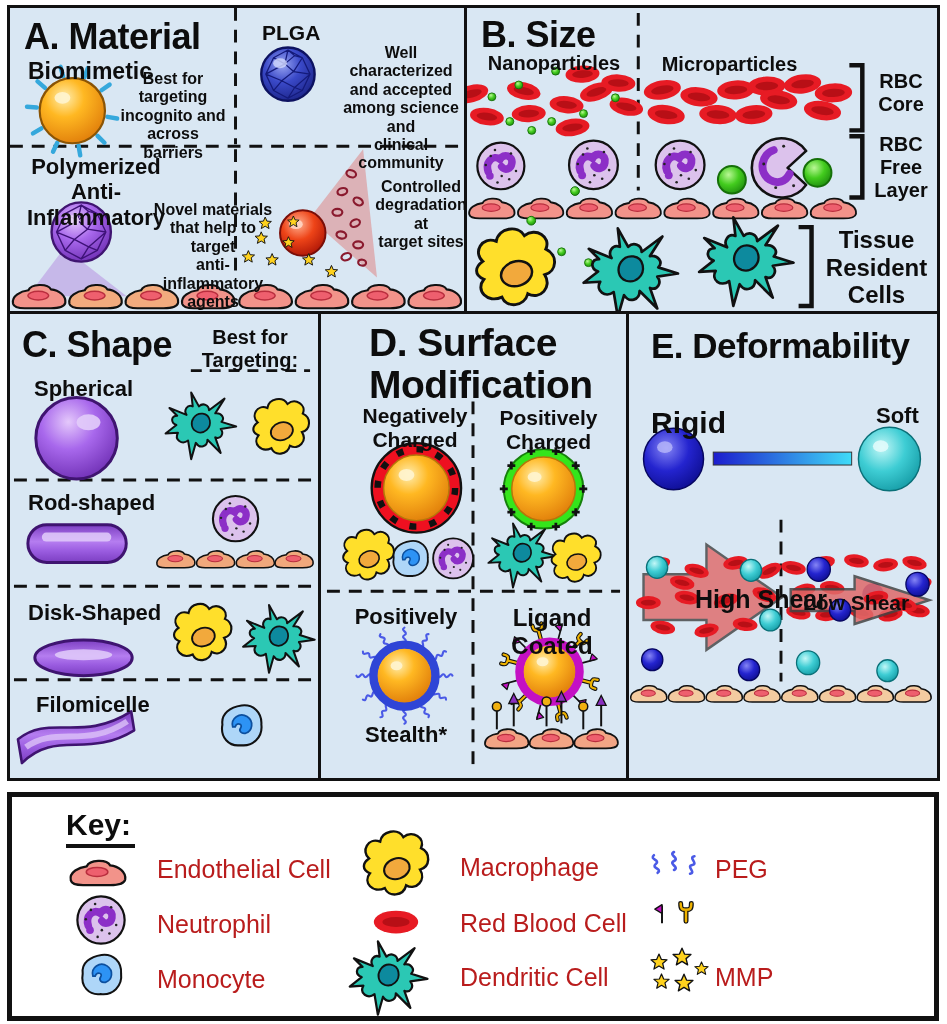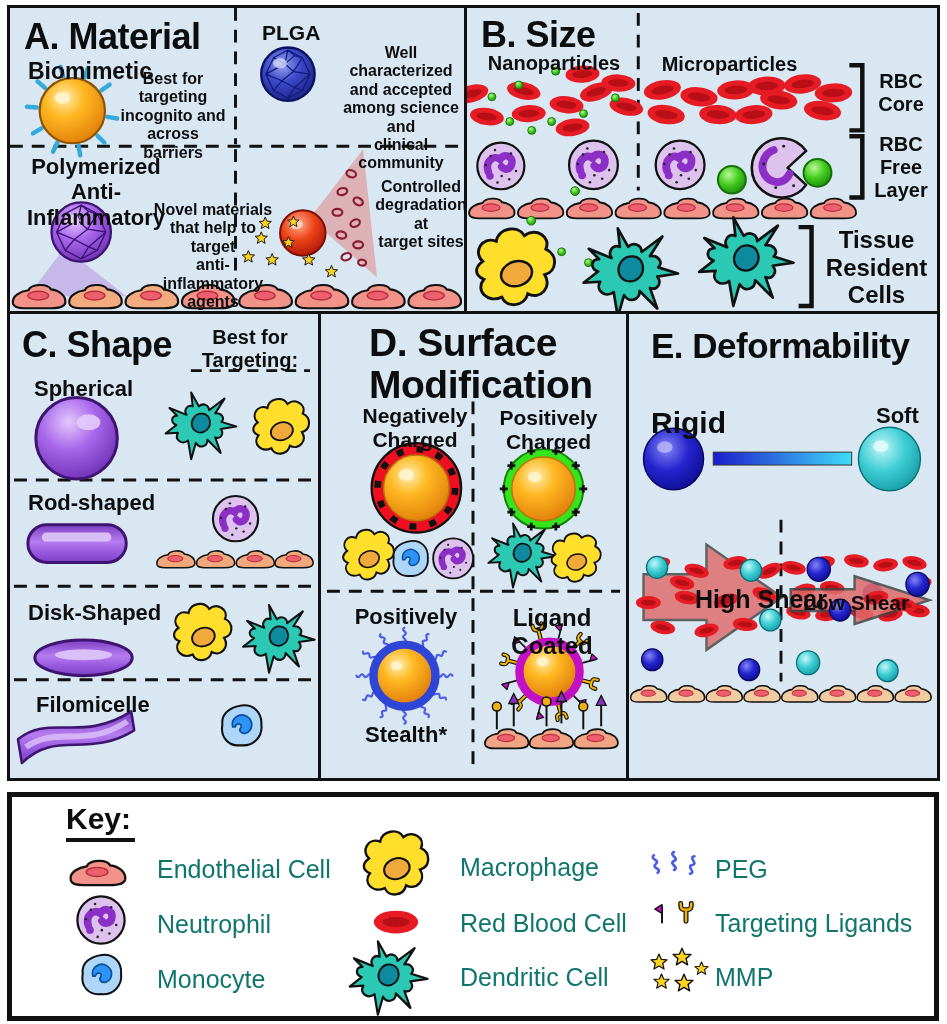--- a/index.html
+++ b/index.html
@@ -9,22 +9,22 @@
             box-sizing:border-box;background:#d9e7f3;}
   .panel{position:absolute;box-sizing:border-box;text-decoration:underline;}
   .panel svg.art{position:absolute;left:0;top:0;width:100%;height:100%;}
   .t{position:absolute;font-weight:700;line-height:1.15;color:#0d0d0d;}
   .pre{white-space:pre-line;}
   .ctr{text-align:center;}
   .dash{stroke:#111;stroke-width:3;stroke-dasharray:13 9;fill:none;}
   .bracket{stroke:#111;stroke-width:4.5;fill:none;}
   .key-box{position:absolute;left:7px;top:792px;width:932px;height:229px;border:5px solid #111;
            box-sizing:border-box;background:#ffffff;}
-  .key-label{position:absolute;font-size:25px;font-weight:400;color:#0f766e;}
-  .key-title{position:absolute;left:54px;top:5px;font-size:30px;font-weight:700;
+  .key-label{position:absolute;font-size:25px;font-weight:400;color:#b91c1c;}
+  .key-title{position:absolute;left:54px;top:11px;font-size:30px;font-weight:700;
              border-bottom:4px solid #111;padding:0 4px 2px 0;}
   .hidden-defs{position:absolute;width:0;height:0;}
 </style>
 </head>
 <body>
 
 <div class="canvas">
 
 <svg class="hidden-defs" aria-hidden="true">
 <defs>
@@ -575,17 +575,16 @@
       <use href="#sym-star" x="662" y="176" width="20" height="20"></use>
     </g>
   </svg>
   <div class="key-label" style="left:145px;top:58px;">Endothelial Cell</div>
   <div class="key-label" style="left:145px;top:113px;">Neutrophil</div>
   <div class="key-label" style="left:145px;top:168px;">Monocyte</div>
   <div class="key-label" style="left:448px;top:56px;">Macrophage</div>
   <div class="key-label" style="left:448px;top:112px;">Red Blood Cell</div>
   <div class="key-label" style="left:448px;top:166px;">Dendritic Cell</div>
   <div class="key-label" style="left:703px;top:58px;">PEG</div>
-  <div class="key-label" style="left:703px;top:112px;">Targeting Ligands</div>
   <div class="key-label" style="left:703px;top:166px;">MMP</div>
 </div>
 
 </div>
 
 </body></html>

